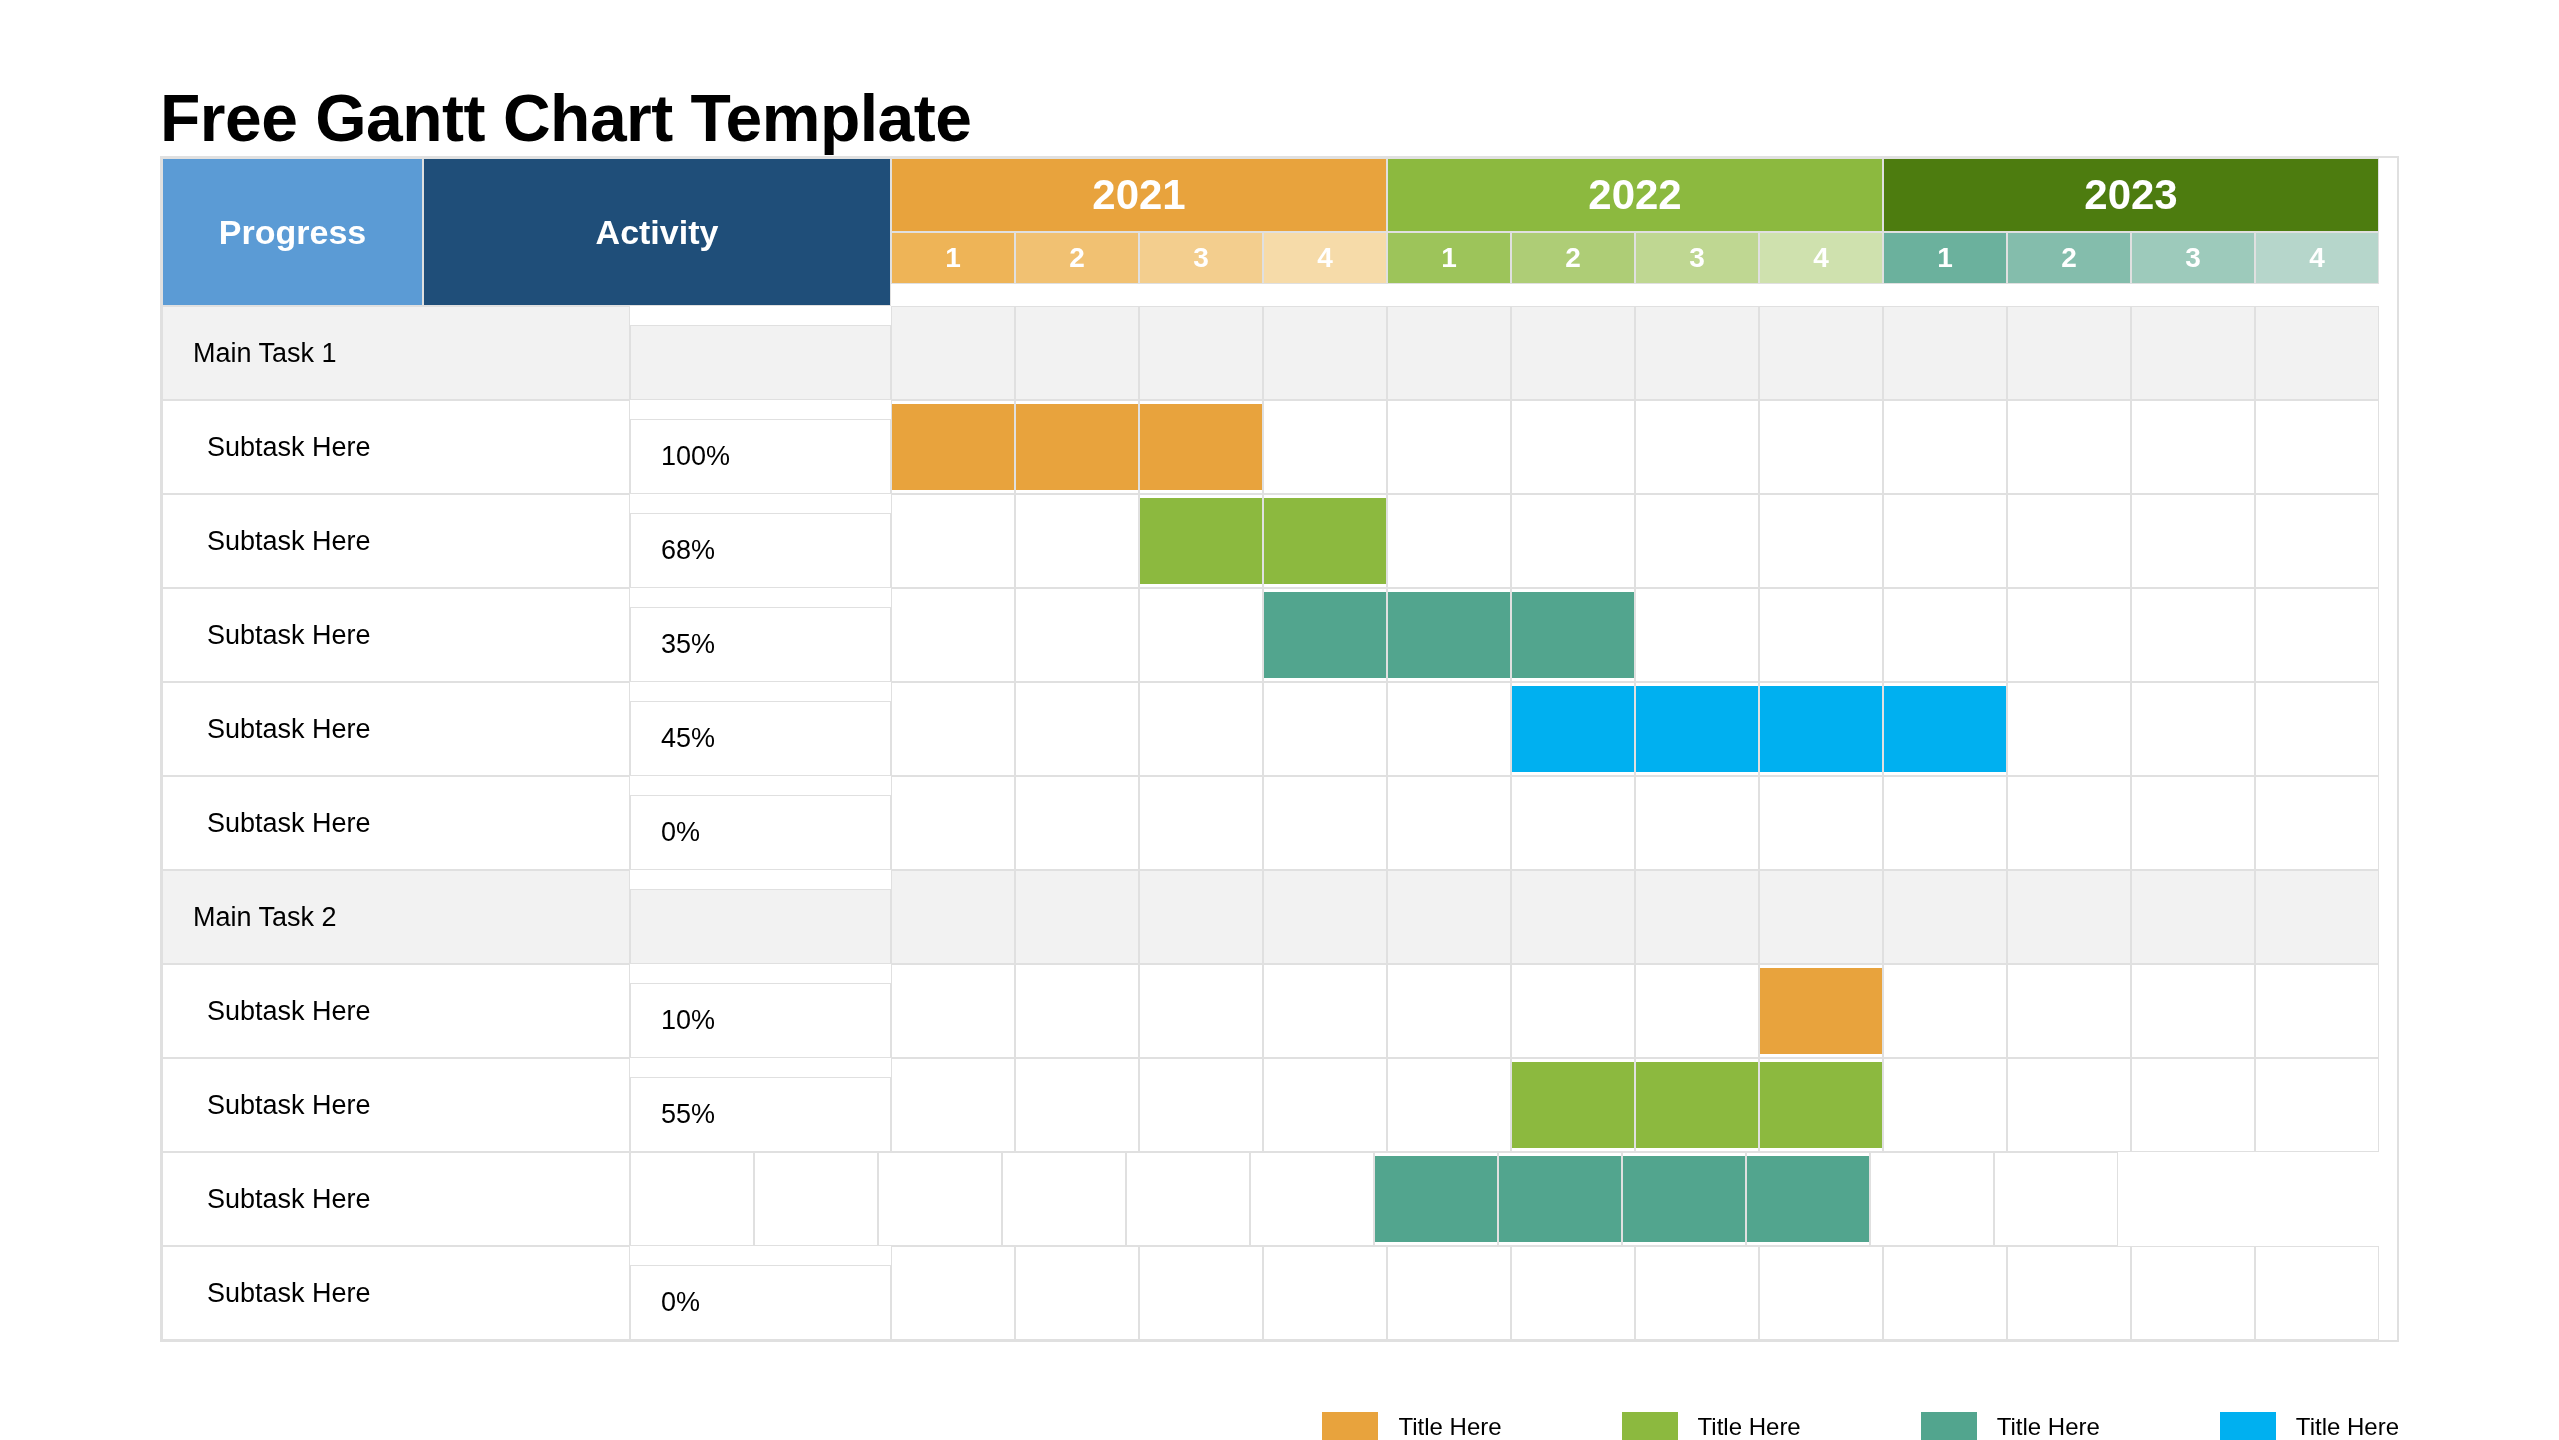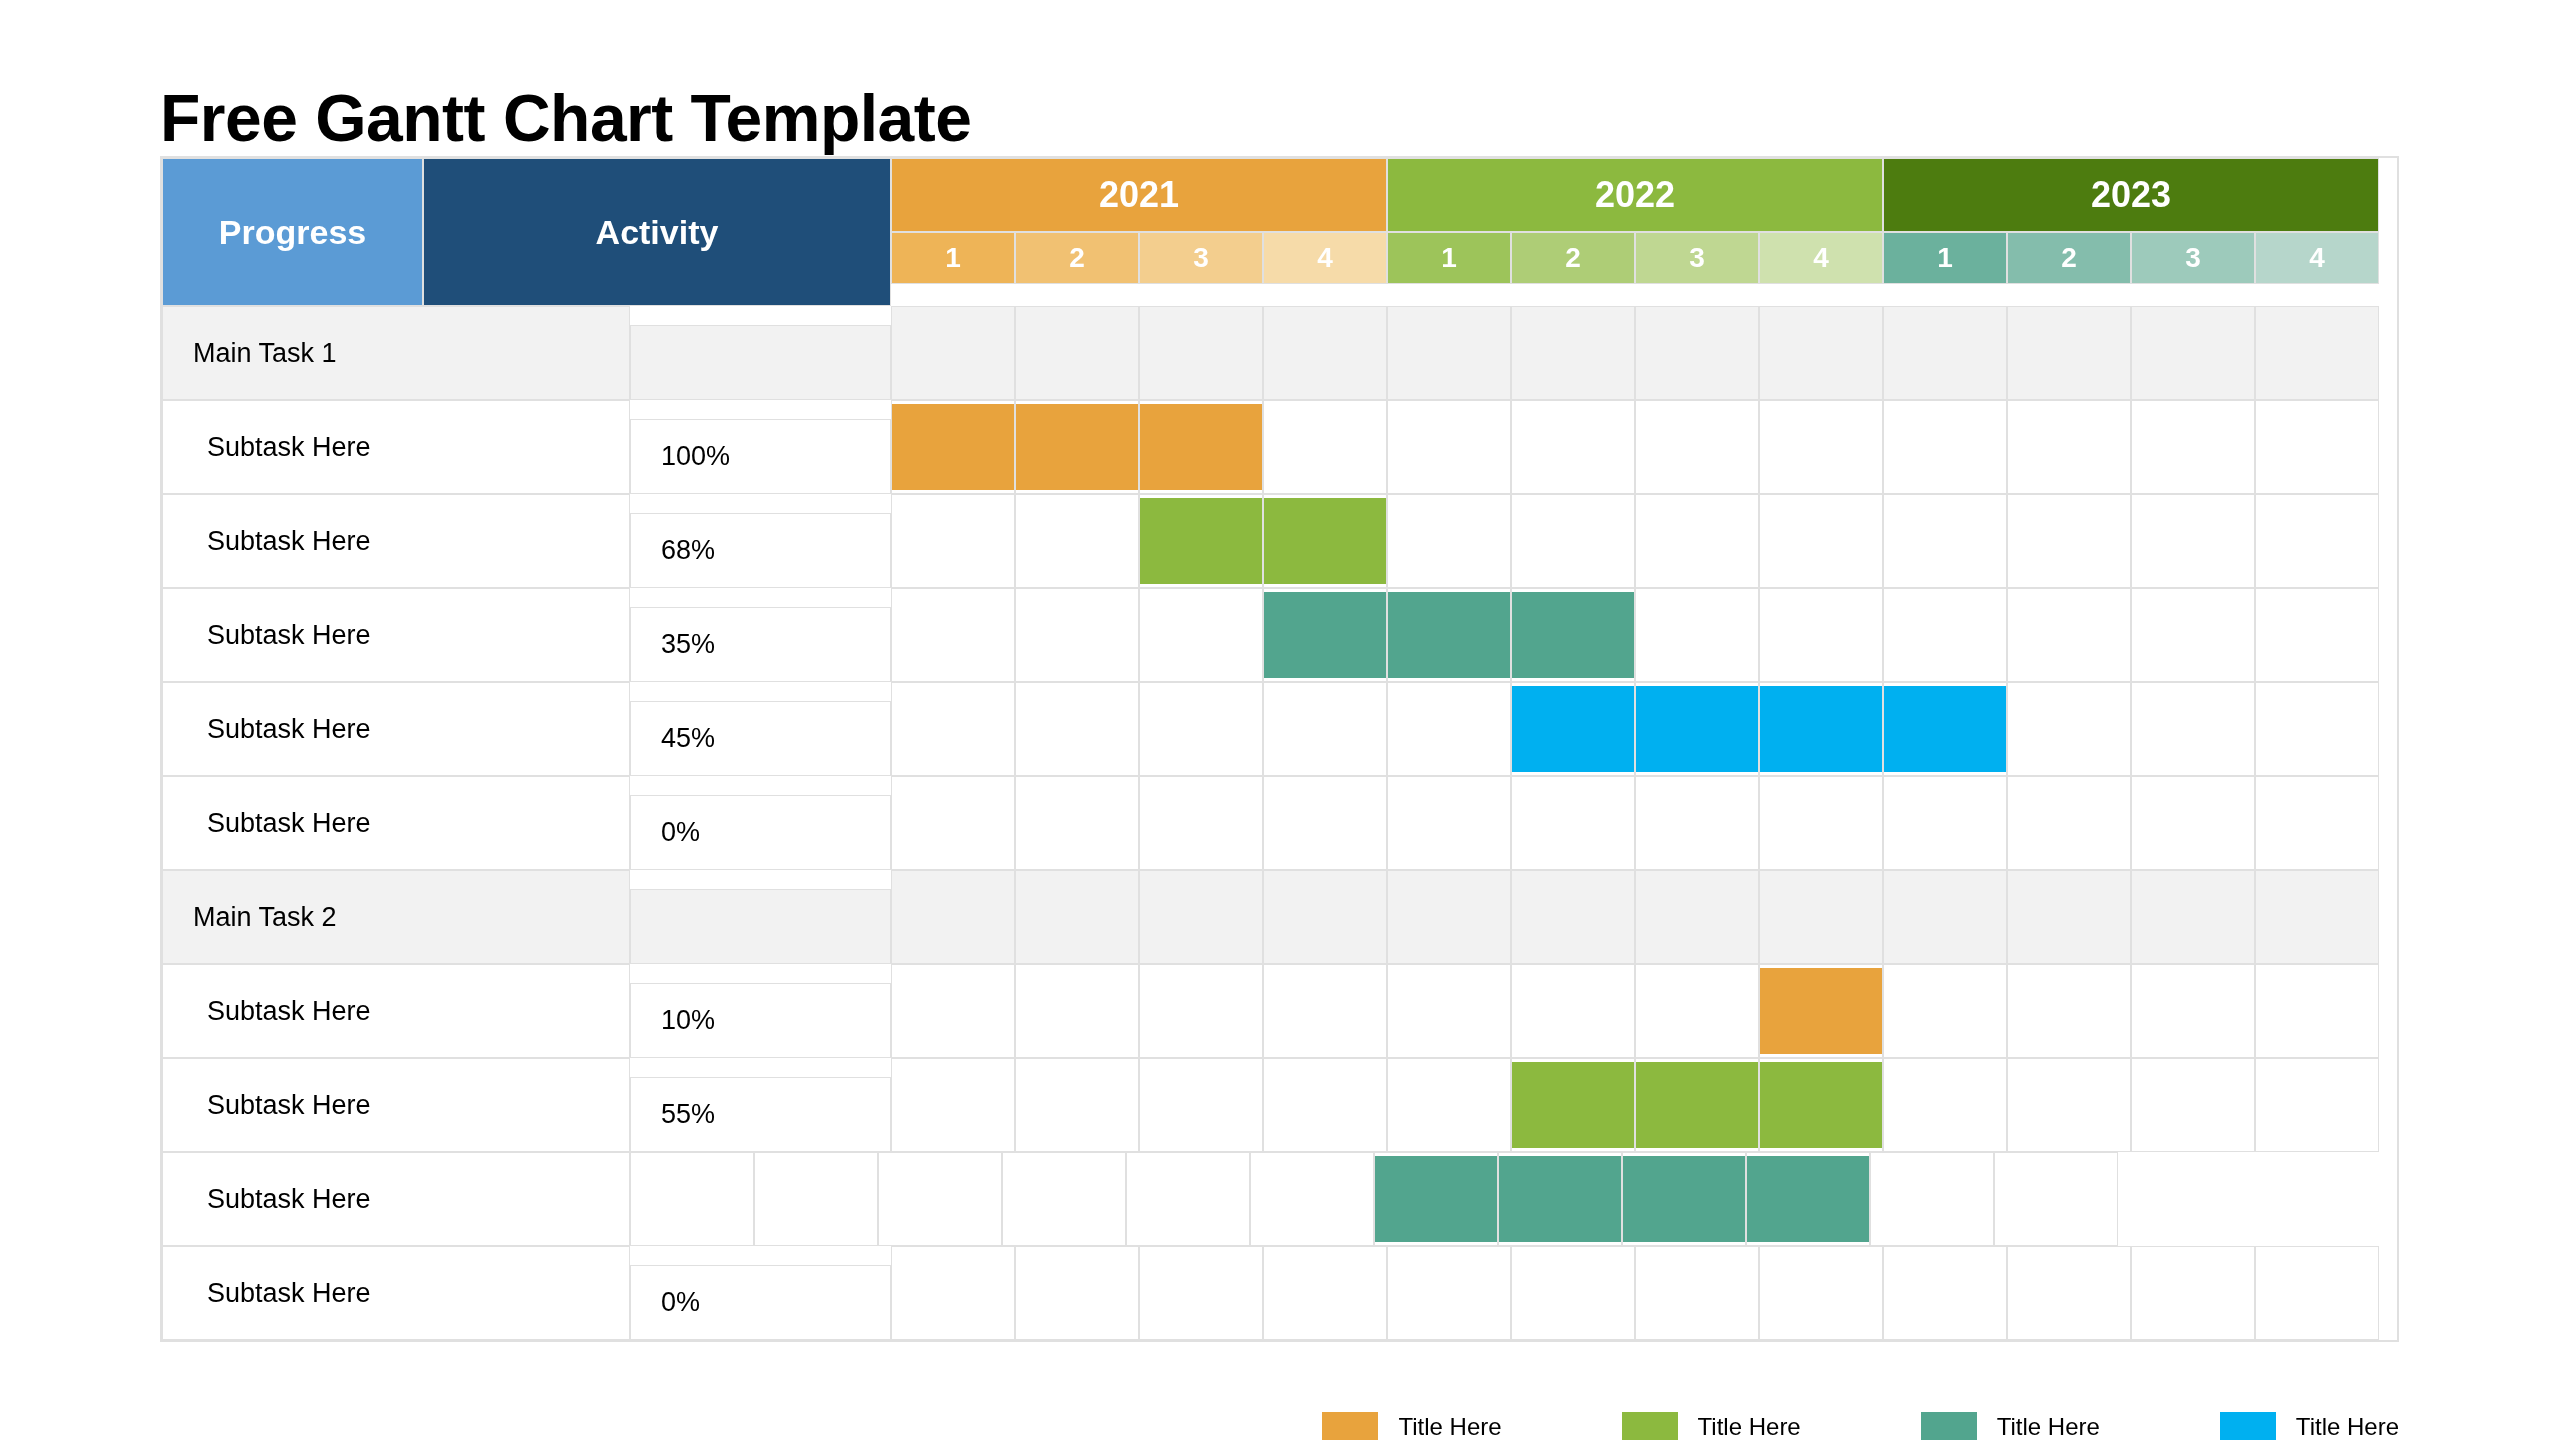--- a/index.html
+++ b/index.html
@@ -46,21 +46,21 @@
     background: #5b9bd5;
     color: #fff;
     font-weight: 700;
     font-size: 34px;
     justify-content: center;
     height: 148px;
   }
   .hdr-year {
     color: #fff;
     font-weight: 700;
-    font-size: 36px;
+    font-size: 42px;
     justify-content: center;
     height: 74px;
   }
   .hdr-y1 { background: #e8a33d; }
   .hdr-y2 { background: #8cb93f; }
   .hdr-y3 { background: #4d7c0f; }
 
   
   .hdr2 { height: 52px; }
   .hdr-q {

